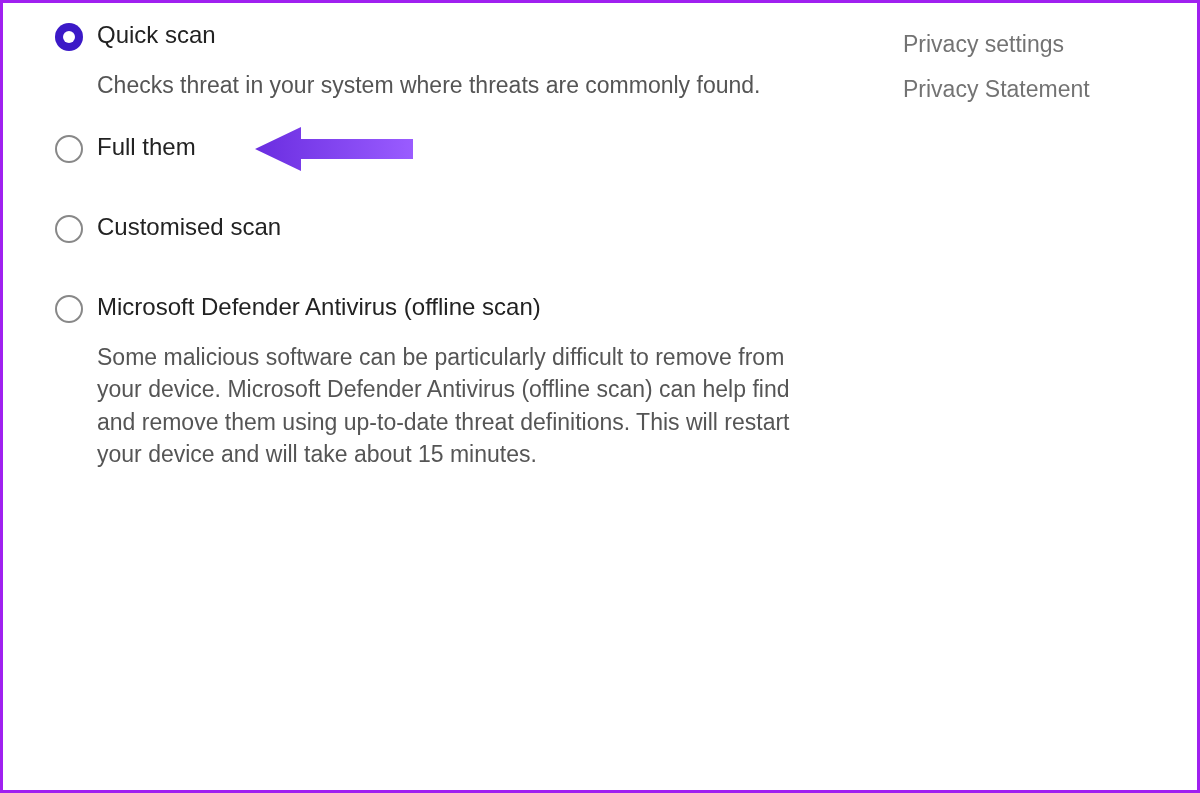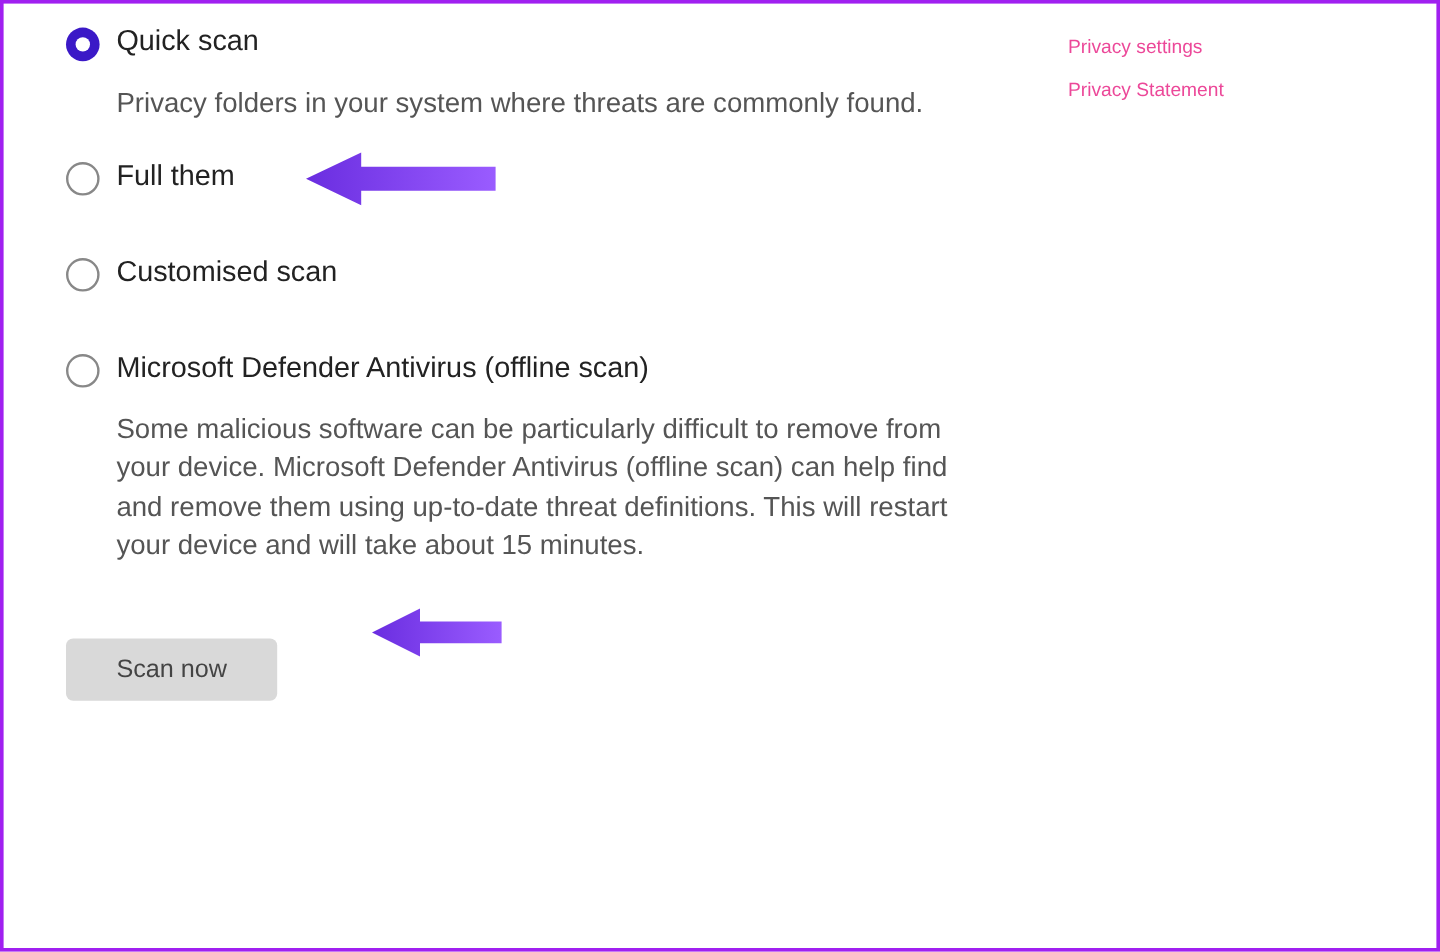--- a/index.html
+++ b/index.html
@@ -11,21 +11,21 @@
       font-family: "Segoe UI", -apple-system, sans-serif;
       background: #fff;
       width: 1200px;
       height: 793px;
       position: relative;
       border: 3px solid #a020f0;
     }
     .content {
       display: flex;
       padding: 18px 40px 20px 52px;
-      gap: 17px;
+      gap: 30px;
     }
     .main-col {
       flex: 0 0 740px;
     }
     .side-col {
       flex: 0 0 280px;
       padding-top: 10px;
       padding-left: 78px;
     }
     .scan-option {
@@ -83,22 +83,22 @@
       font-size: 21px;
       color: #444;
       background: #d9d9d9;
       border: none;
       border-radius: 6px;
       cursor: pointer;
       font-family: inherit;
     }
     .side-link {
       display: block;
-      font-size: 16px;
-      color: #ec4899;
+      font-size: 23px;
+      color: #737373;
       text-decoration: none;
       margin-bottom: 18px;
       cursor: pointer;
     }
     .arrow {
       position: absolute;
       pointer-events: none;
     }
     .arrow svg {
       display: block;
@@ -107,21 +107,21 @@
 </head>
 <body>
 
 <div class="content">
   <div class="main-col">
 
     <div class="scan-option">
       <div class="radio selected"></div>
       <div class="opt-body">
         <div class="opt-title">Quick scan</div>
-        <div class="opt-desc">Privacy folders in your system where threats are commonly found.</div>
+        <div class="opt-desc">Checks threat in your system where threats are commonly found.</div>
       </div>
     </div>
 
     <div class="scan-option">
       <div class="radio"></div>
       <div class="opt-body">
         <div class="opt-title">Full them</div>
       </div>
       <div class="arrow" style="left:200px; top:-12px;">
         <svg width="160" height="56" viewBox="0 0 160 56">
@@ -144,34 +144,20 @@
     </div>
 
     <div class="scan-option">
       <div class="radio"></div>
       <div class="opt-body">
         <div class="opt-title">Microsoft Defender Antivirus (offline scan)</div>
         <div class="opt-desc">Some malicious software can be particularly difficult to remove from your device. Microsoft Defender Antivirus (offline scan) can help find and remove them using up-to-date threat definitions. This will restart your device and will take about 15 minutes.</div>
       </div>
     </div>
 
-    <div style="position:relative;">
-      <button class="scan-btn">Scan now</button>
-      <div class="arrow" style="left:255px; top:0px;">
-        <svg width="110" height="50" viewBox="0 0 110 50">
-          <defs>
-            <linearGradient id="g2" x1="0" y1="0" x2="1" y2="0">
-              <stop offset="0%" stop-color="#6a2de0"></stop>
-              <stop offset="100%" stop-color="#9a5cff"></stop>
-            </linearGradient>
-          </defs>
-          <polygon points="0,25 40,5 40,16 108,16 108,34 40,34 40,45" fill="url(#g2)"></polygon>
-        </svg>
-      </div>
-    </div>
 
   </div>
 
   <div class="side-col">
     <a class="side-link">Privacy settings</a>
     <a class="side-link">Privacy Statement</a>
   </div>
 </div>
 
 </body></html>

